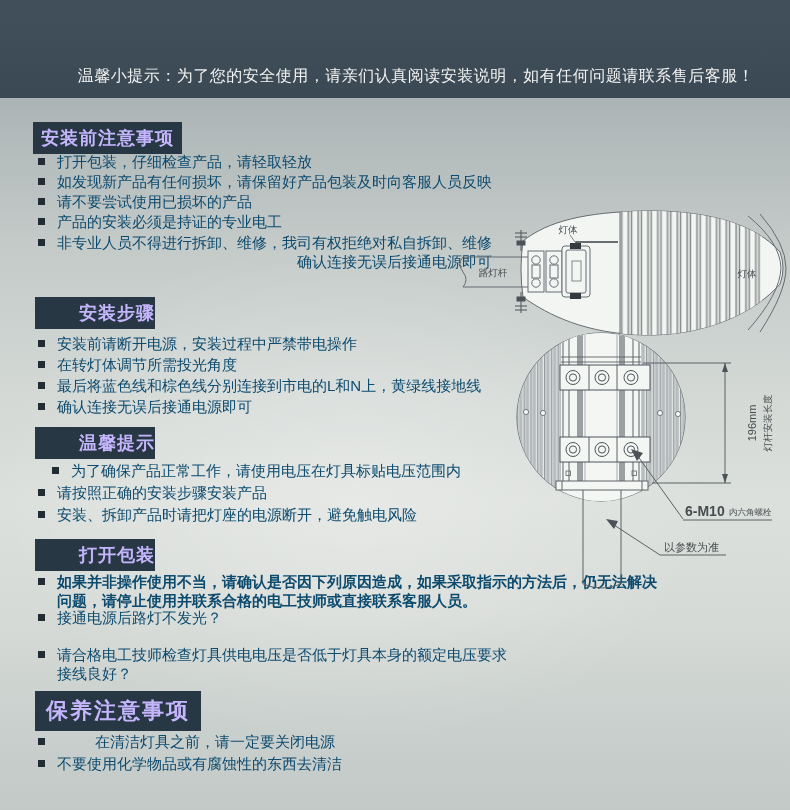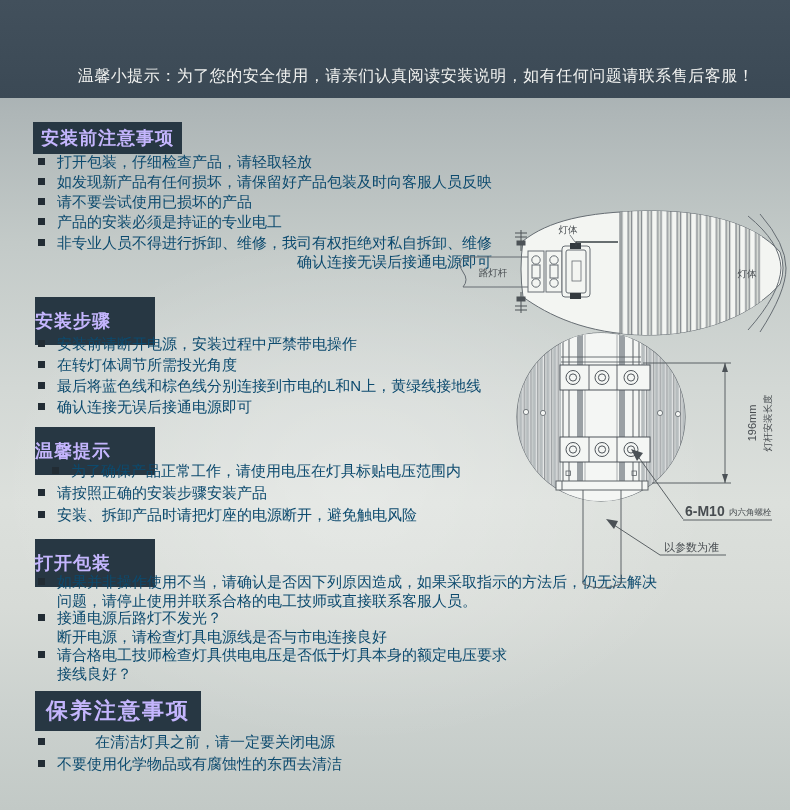--- a/index.html
+++ b/index.html
@@ -10,21 +10,21 @@
   }
   .sheen{position:absolute;left:0;top:98px;width:790px;height:712px;pointer-events:none;
     background:radial-gradient(ellipse 70% 55% at 45% 55%,rgba(255,255,255,.30),rgba(255,255,255,0) 65%);}
   .header{position:absolute;left:0;top:0;width:790px;height:98px;background:linear-gradient(180deg,#42505c,#3b4955);}
   .title{position:absolute;left:0;top:8px;width:790px;text-align:center;
     font-size:42px;font-weight:bold;letter-spacing:4px;color:#b30d0d;}
   .subtitle{position:absolute;left:0;top:66px;width:790px;text-align:center;
     font-size:16px;color:#f2f3f1;letter-spacing:.5px;padding-left:21px;}
   .badge{position:absolute;background:#273743;color:#c4b5fd;font-weight:bold;
     font-size:18px;padding:4px 8px;letter-spacing:1px;box-sizing:border-box;}
-  .badge.center{width:120px;text-align:left;padding:12px 0;}
+  .badge.center{width:120px;text-align:right;padding:4px 0;}
   .badge.big{font-size:22px;padding:5px 11px;letter-spacing:2px;}
   .bullet{position:absolute;display:flex;align-items:flex-start;}
   .sq{width:7px;height:7px;background:#222c34;margin:6px 12px 0 0;flex:0 0 auto;}
   .bl{font-size:15px;line-height:19px;color:#0c4a6e;white-space:nowrap;}
   svg{position:absolute;overflow:visible;}
   svg text{font-family:"Liberation Sans","DejaVu Sans",sans-serif;fill:#474c50;}
 </style>
 </head>
 <body>
 
@@ -108,32 +108,31 @@
       <div>请按照正确的安装步骤安装产品</div>
     </div>
   </div>
 <div class="bullet" style="left:38px;top:505px;">
     <span class="sq"></span>
     <div class="bl">
       <div>安装、拆卸产品时请把灯座的电源断开，避免触电风险</div>
     </div>
   </div>
 
-<div class="bullet" style="left:38px;top:572px;">
+<div class="bullet" style="left:38px;top:572px;font-weight:bold;">
     <span class="sq"></span>
     <div class="bl">
       <div>如果并非操作使用不当，请确认是否因下列原因造成，如果采取指示的方法后，仍无法解决</div>
       <div>问题，请停止使用并联系合格的电工技师或直接联系客服人员。</div>
     </div>
   </div>
 <div class="bullet" style="left:38px;top:608px;">
     <span class="sq"></span>
     <div class="bl">
       <div>接通电源后路灯不发光？</div>
-      <div>断开电源，请检查灯具电源线是否与市电连接良好</div>
     </div>
   </div>
 <div class="bullet" style="left:38px;top:645px;">
     <span class="sq"></span>
     <div class="bl">
       <div>请合格电工技师检查灯具供电电压是否低于灯具本身的额定电压要求</div>
       <div>接线良好？</div>
     </div>
   </div>
 

